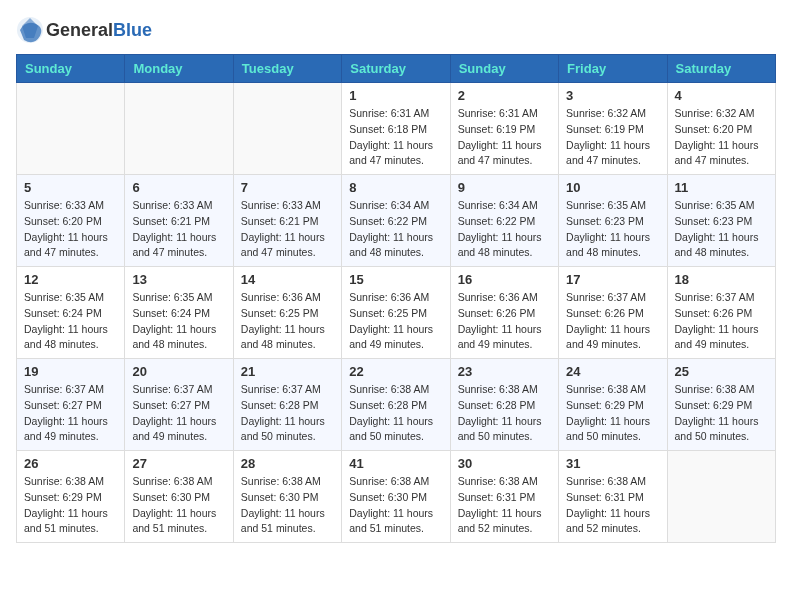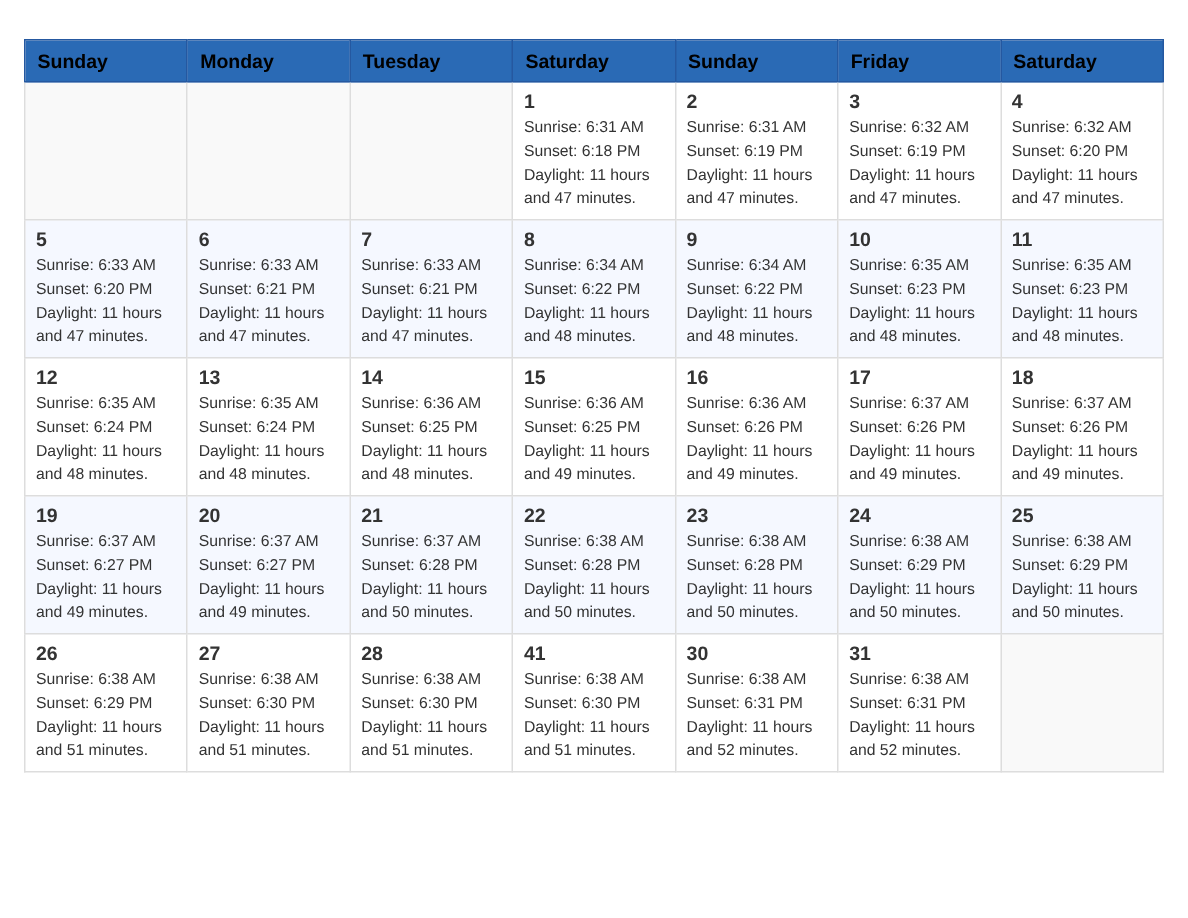--- a/index.html
+++ b/index.html
@@ -37,21 +37,21 @@
       font-size: 14px;
       color: #555;
     }
     .calendar {
       width: 100%;
       border-collapse: collapse;
       border: 1px solid #ccc;
     }
     .calendar th {
       background-color: #2a6ab5;
-      color: #000000;
+      color: #5eead4;
       text-align: left;
       padding: 6px 8px;
       font-size: 13px;
       font-weight: bold;
       border: 1px solid #2558a0;
     }
     .calendar td {
       vertical-align: top;
       padding: 5px 7px;
       border: 1px solid #ddd;
@@ -79,20 +79,30 @@
       background: #f5f8ff;
     }
     tr:nth-child(even) td.empty {
       background: #f0f0f0;
     }
   </style>
 </head>
 <body>
 
 <div class="header">
+  <div class="logo">
+    <svg class="logo-icon" viewBox="0 0 28 28" xmlns="http://www.w3.org/2000/svg">
+      <circle cx="14" cy="14" r="13" fill="#e8f0f8"></circle>
+      <path d="M4 14 Q10 4 20 8 Q28 12 24 20 Q18 30 8 24 Z" fill="#2a6ab5" opacity="0.7"></path>
+      <polygon points="14,2 22,10 18,22 10,22 6,10" fill="#2a6ab5" opacity="0.5"></polygon>
+    </svg>
+    <span>
+      <span style="font-size:18px;font-weight:bold;color:#333;">General</span><span style="font-size:18px;font-weight:bold;color:#2a6ab5;">Blue</span>
+    </span>
+  </div>
 </div>
 
 <table class="calendar" id="calendar-table">
   <thead id="calendar-head">
       <tr>
         <th>Sunday</th>
         <th>Monday</th>
         <th>Tuesday</th>
         <th>Saturday</th>
         <th>Sunday</th>

